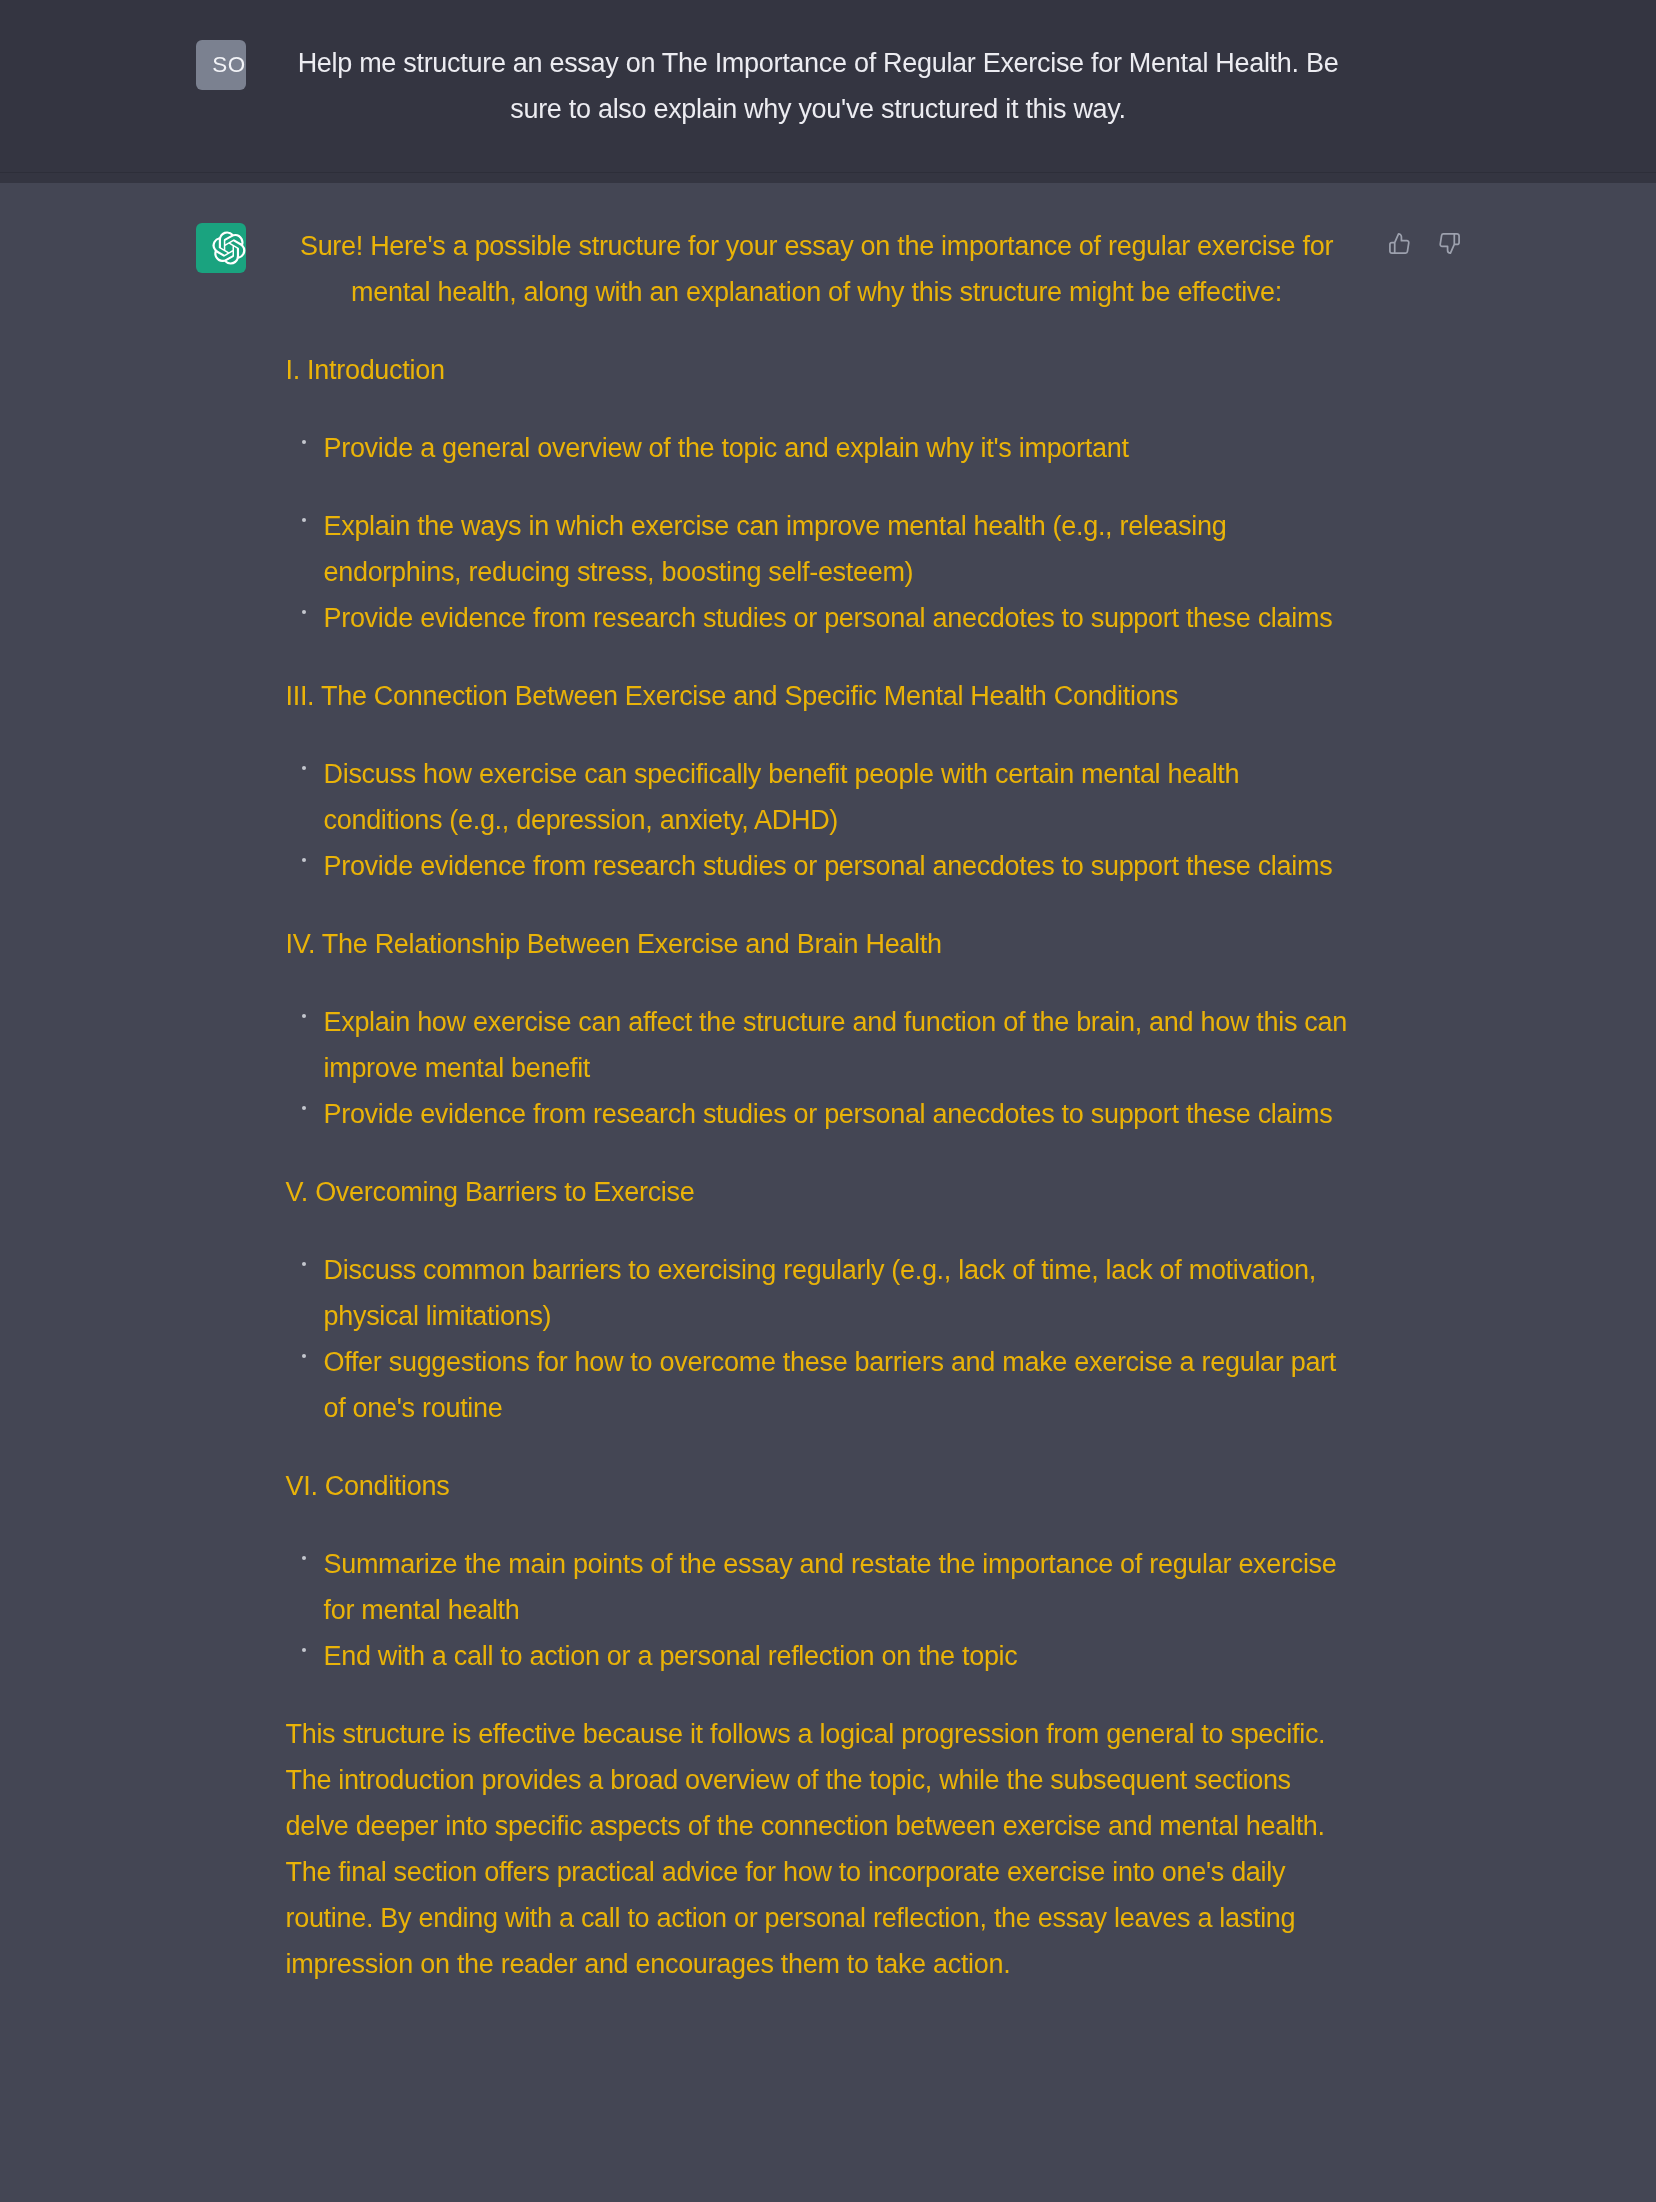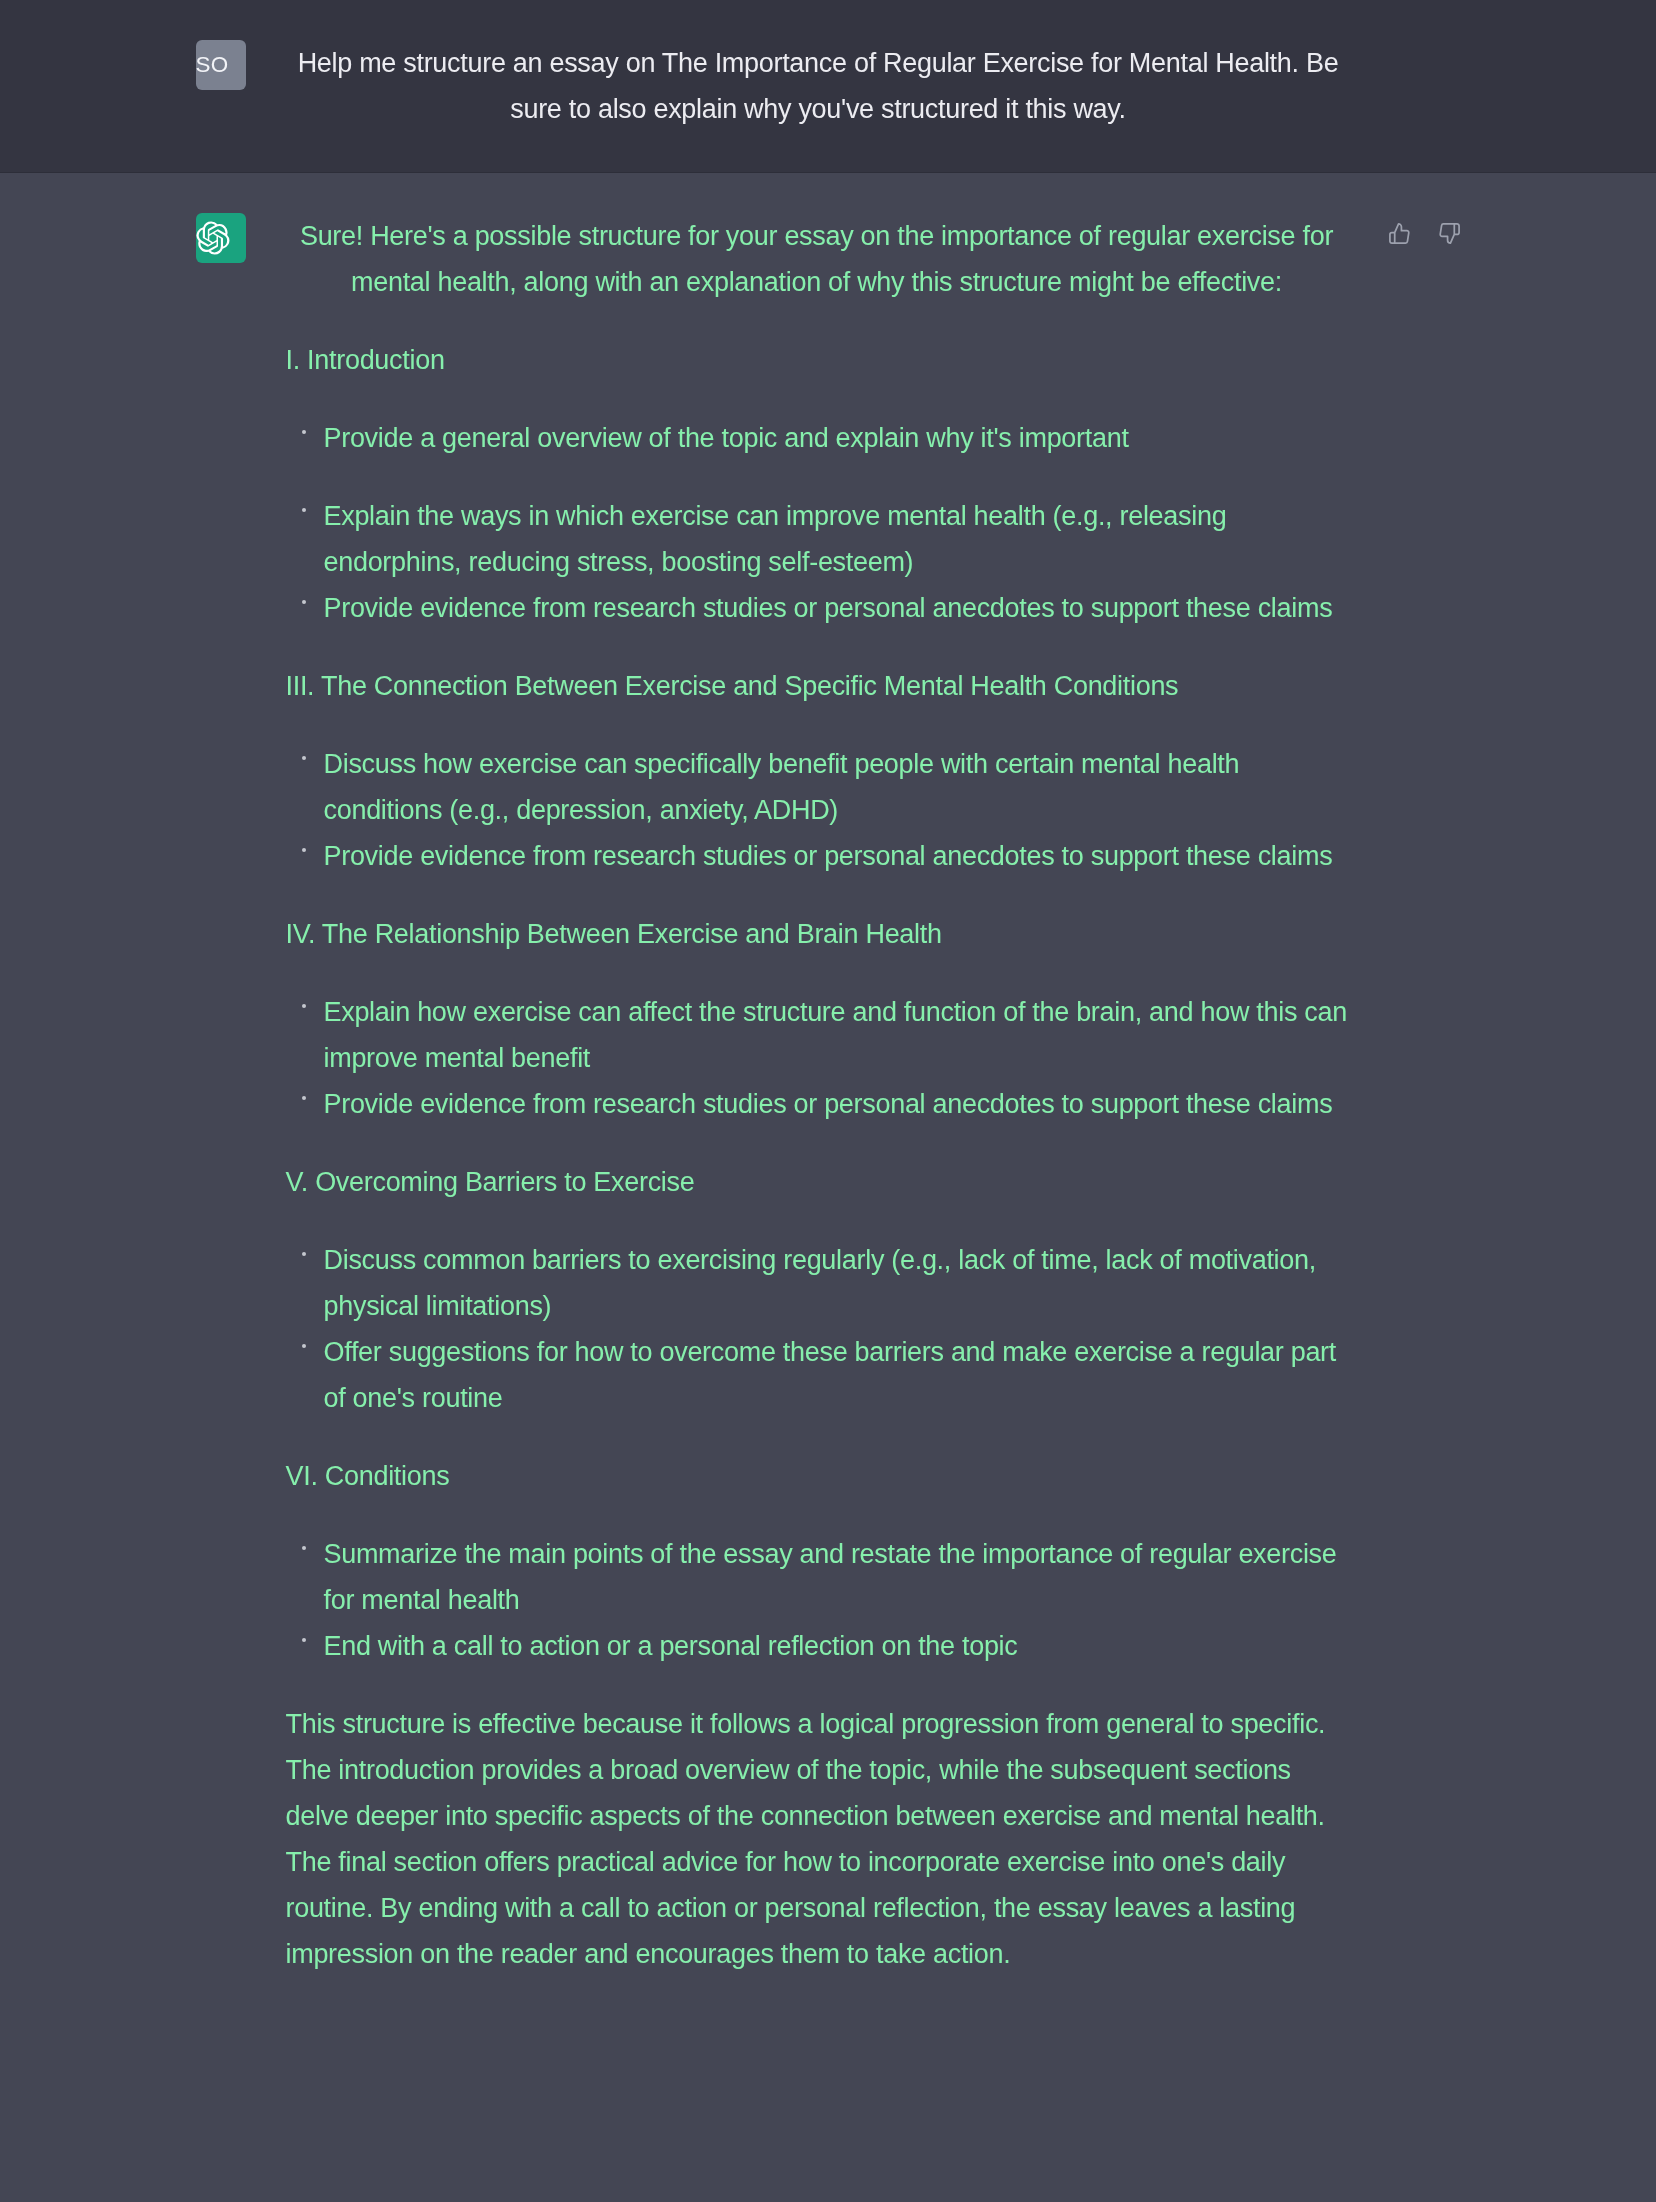--- a/index.html
+++ b/index.html
@@ -19,39 +19,40 @@
     height: 100%;
   }
   .row { width: 100%; }
   .row-user {
     background: #343541;
     color: #ececf1;
     border-bottom: 0.9px solid rgba(0,0,0,0.12);
   }
   .row-assistant {
     background: #444654;
-    color: #86efac;
+    color: #eab308;
     flex: 1;
+    margin-top: 10px;
   }
   .row-inner {
     width: 1265px;
     margin: 0 auto;
     display: flex;
     align-items: flex-start;
     gap: 40px;
     padding: 40px 0;
   }
   .avatar {
     flex: 0 0 50px;
     width: 50px;
     height: 50px;
     border-radius: 6px;
     display: flex;
     align-items: center;
-    justify-content: flex-start;
+    justify-content: flex-end;
     user-select: none;
   }
   .avatar-user {
     background: #7b8190;
     color: #f2f3f7;
     font-size: 22.4px;
     letter-spacing: 0.4px;
   }
   .avatar-assistant { background: #1aa37f; }
   .avatar-assistant svg { width: 34px; height: 34px; display: block; }

